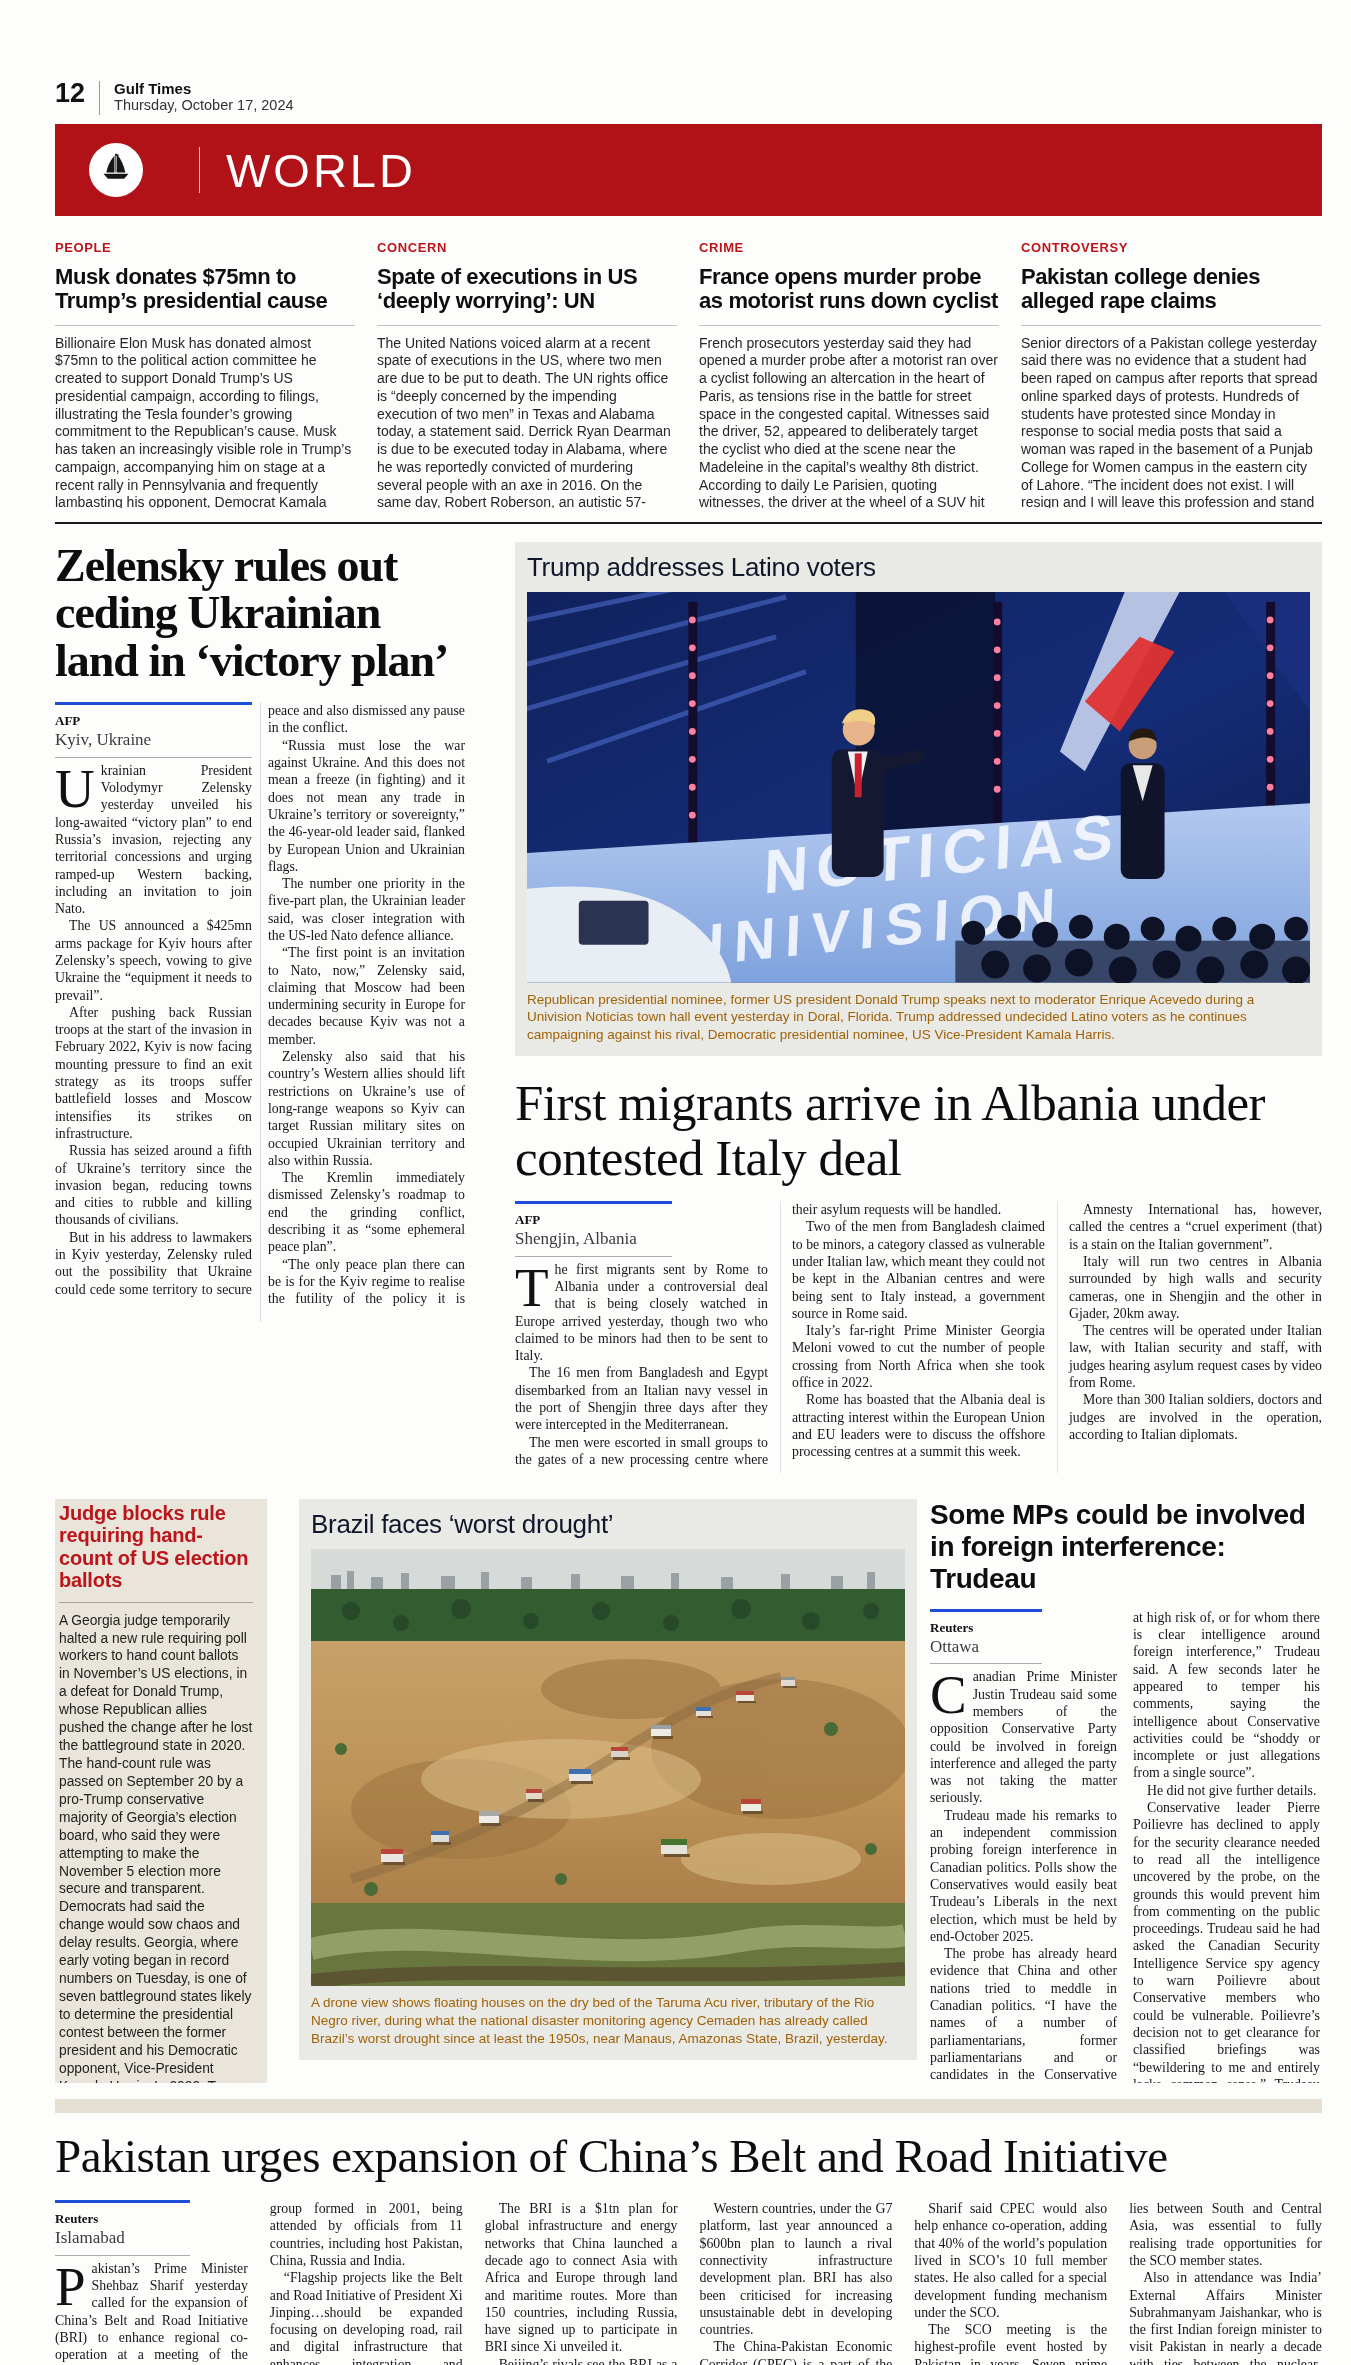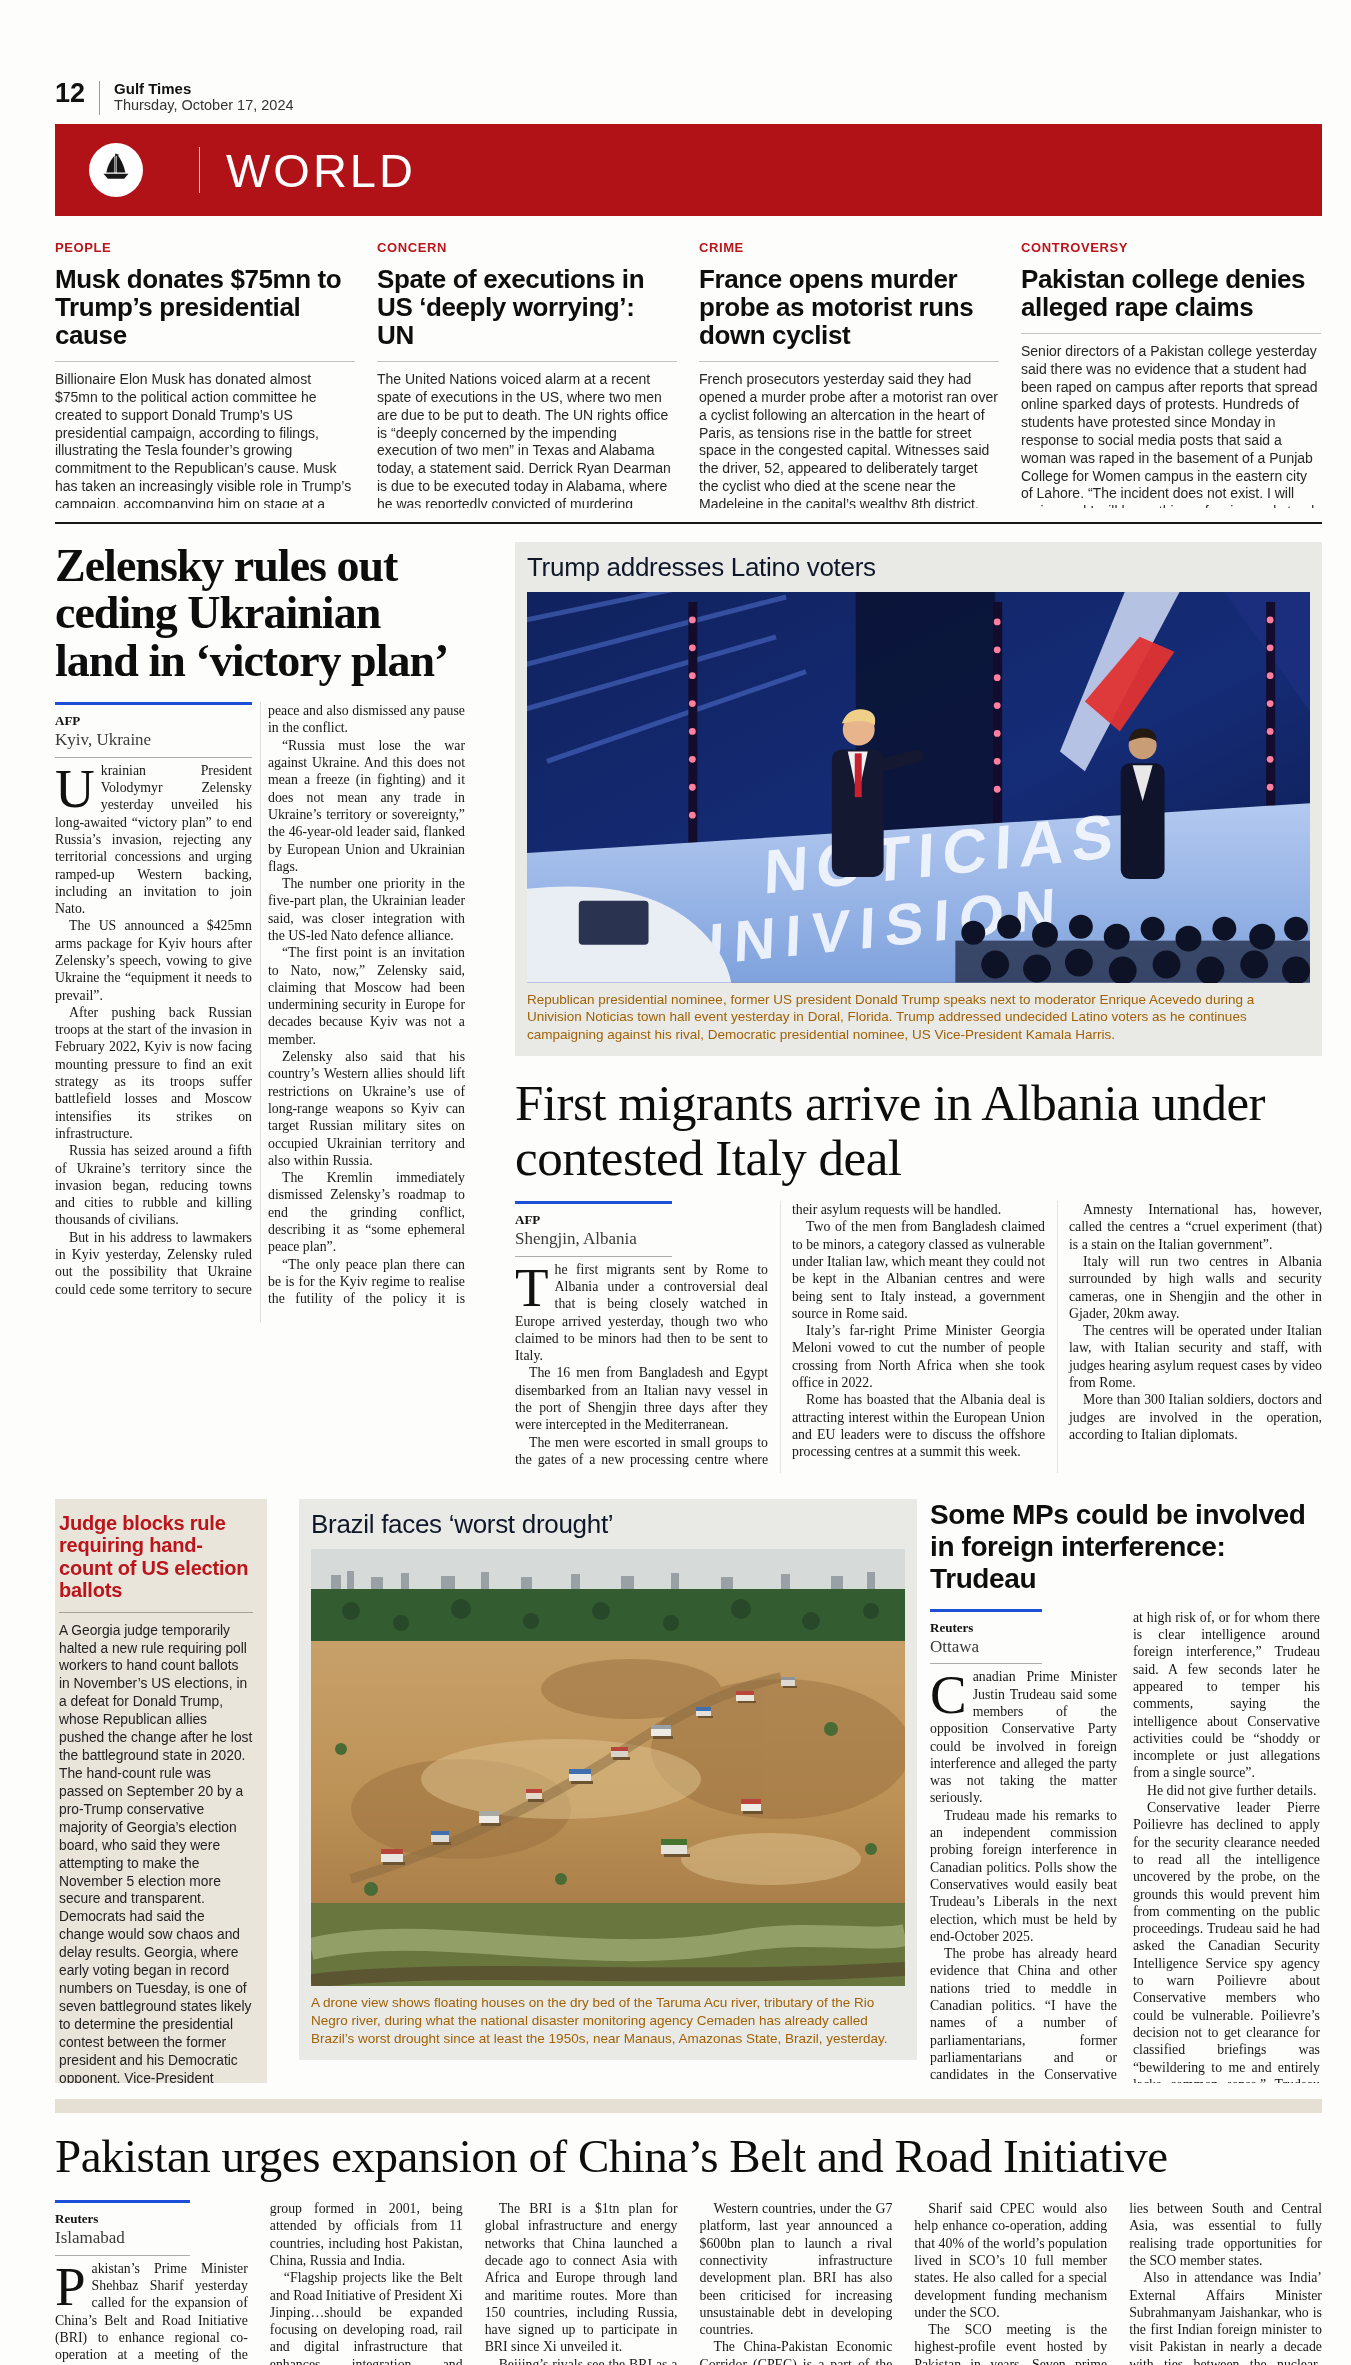--- a/index.html
+++ b/index.html
@@ -19,21 +19,21 @@
   .masthead { height:92px; display:flex; align-items:center; margin-top:2px; }
   .logo-circle { width:54px; height:54px; border-radius:50%; background:#fff; margin-left:34px;
                  display:flex; align-items:center; justify-content:center; }
   .mast-div { width:1px; height:46px; background:rgba(255,255,255,.75); margin:0 26px 0 56px; }
   .mast-title { color:#fff; font-size:47px; font-weight:400; letter-spacing:3px; line-height:1; }
 
   
   .briefs { display:flex; gap:22px; margin-top:24px; height:268px; overflow:hidden; }
   .brief { width:300px; }
   .kicker { font-size:13px; font-weight:bold; letter-spacing:.6px; margin-bottom:10px; }
-  .brief h2 { font-size:26px; line-height:1.08; letter-spacing:-.4px; color:#0e0e0e;
+  .brief h2 { font-size:22px; line-height:1.08; letter-spacing:-.4px; color:#0e0e0e;
               border-bottom:1px solid #c2c2c2; padding-bottom:12px; margin-bottom:9px; }
   .brief-body { font-size:14px; line-height:1.27; color:#262626; }
 
   .section-rule { border:0; border-top:2px solid #181818; margin:14px 0 18px; }
 
   
   .main-band { display:flex; gap:50px; }
   .left-rail { width:410px; flex:none; }
   .serif-head-xl { font-family:"Liberation Serif", serif; font-weight:bold; font-size:46px;
                    line-height:1.03; letter-spacing:-1px; color:#0d0d0d; margin-bottom:18px; }
@@ -60,21 +60,21 @@
   .photo-frame { display:block; width:100%; }
   .caption { font-size:13.5px; line-height:1.32; color:#a16207; padding-top:8px; }
 
   
   .albania { margin-top:20px; }
   .serif-head-lg { font-family:"Liberation Serif", serif; font-weight:400; font-size:51px;
                    line-height:1.07; letter-spacing:-.5px; color:#0d0d0d; margin-bottom:16px; }
 
   
   .mid-band { display:flex; margin-top:26px; height:584px; overflow:hidden; }
-  .judge-box { width:222px; flex:none; margin-left:-10px; background:#eae5da; padding:13px 14px; height:608px; }
+  .judge-box { width:222px; flex:none; margin-left:-10px; background:#eae5da; padding:3px 14px; height:608px; }
   .judge-box h3 { font-size:20px; line-height:1.12; letter-spacing:-.2px; border-bottom:1px solid #a9a294;
                   padding-bottom:10px; margin-bottom:9px; }
   .judge-body { font-size:13.8px; line-height:1.3; color:#222; }
   .brazil-box { width:618px; flex:none; margin-left:32px; align-self:flex-start; }
   .trudeau { width:390px; flex:none; margin-left:13px; }
   .sans-head-md { font-size:28px; line-height:1.14; letter-spacing:-.4px; color:#0e0e0e; margin-bottom:14px; }
   .trudeau .cols-t { height:500px; column-count:2; column-gap:16px; column-fill:auto; overflow:hidden; }
 
   
   .beige-divider { height:14px; background:#e5e0d3; margin:16px 0 20px; }

